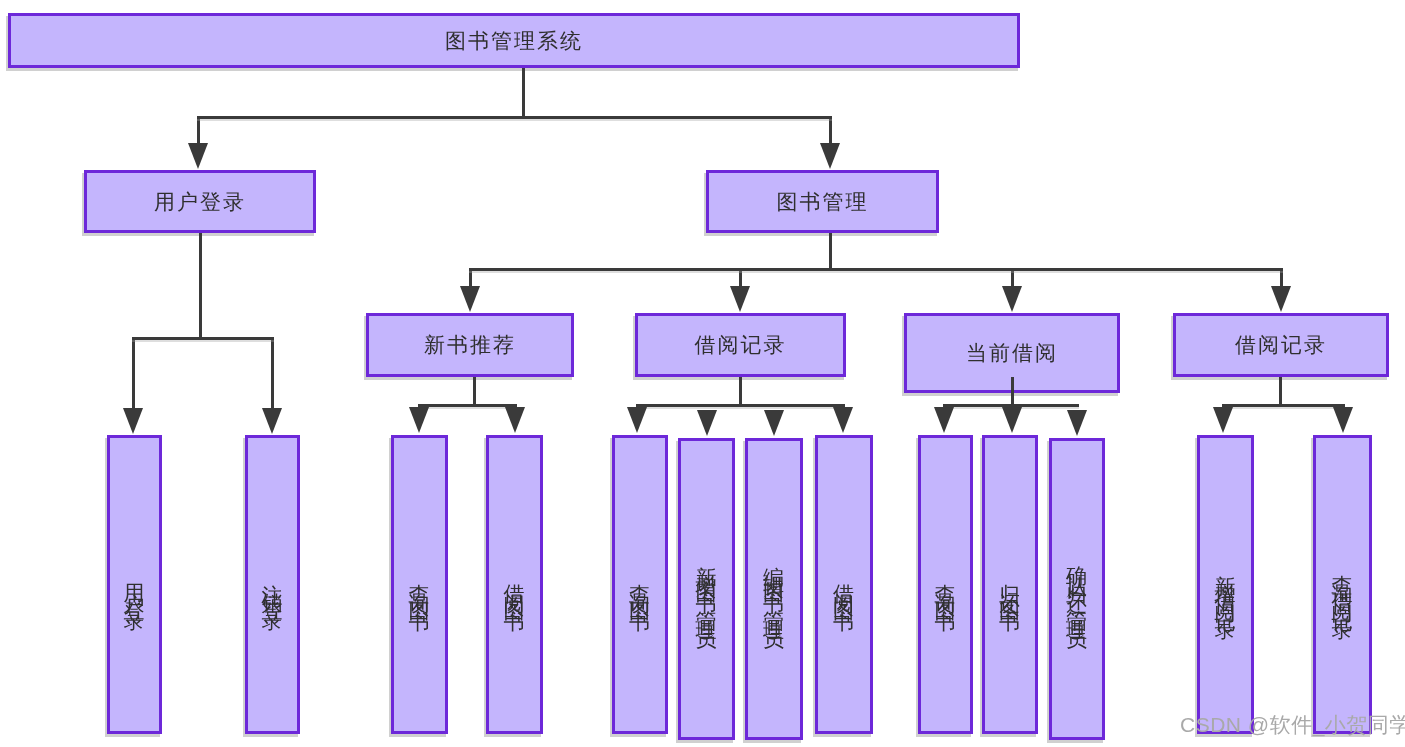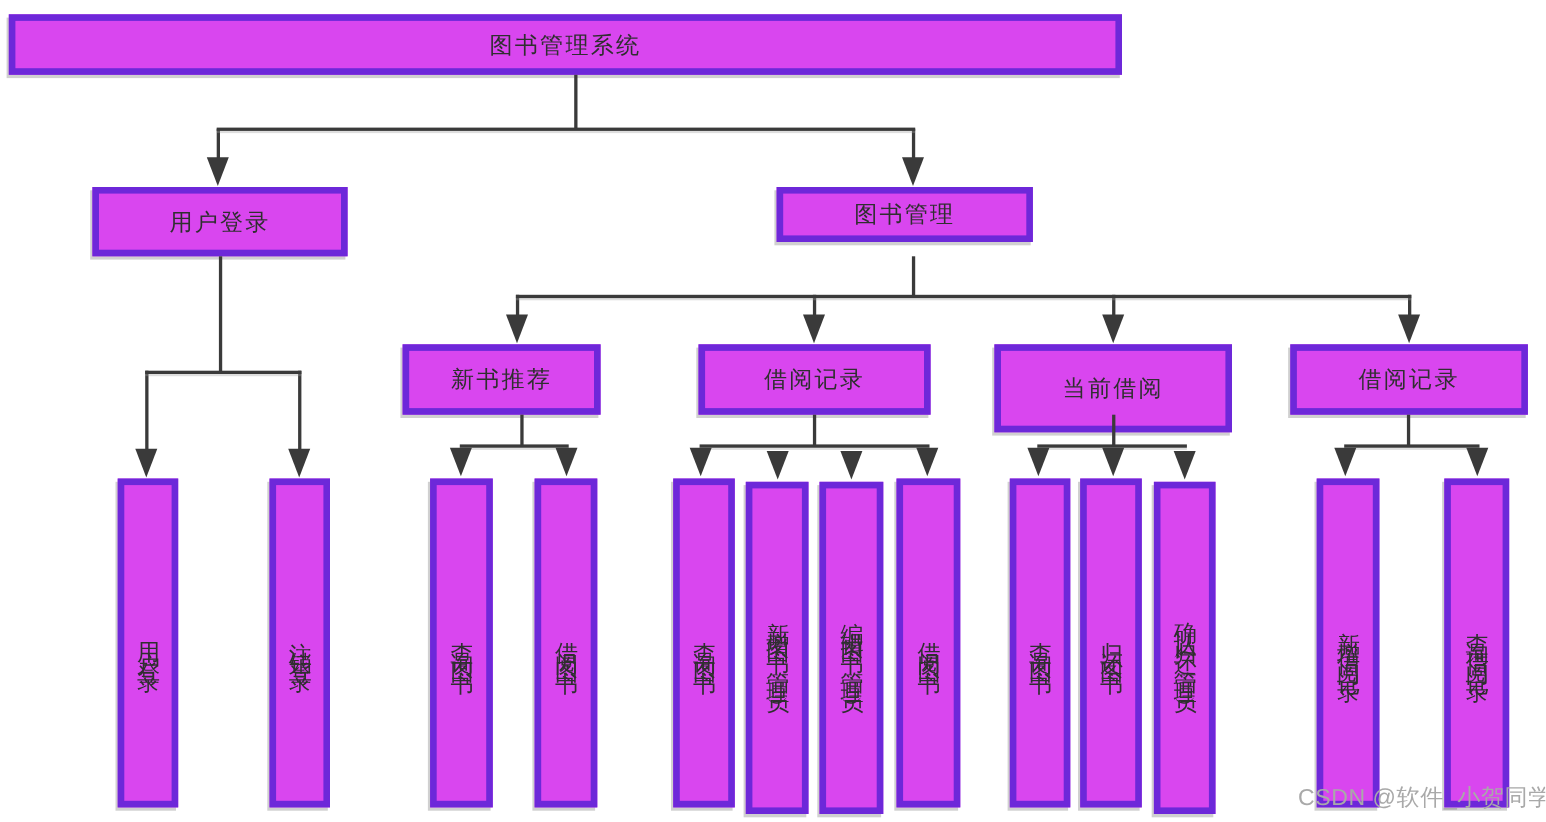--- a/index.html
+++ b/index.html
@@ -2,22 +2,22 @@
 <html><head>
 <meta charset="utf-8">
 <style>
   html,body{margin:0;padding:0;background:#ffffff;}
   .canvas{
     position:relative;width:1405px;height:747px;background:#ffffff;
     font-family:"Liberation Sans",sans-serif;overflow:hidden;color:#2f2f2f;
   }
   
   .hnode,.vnode{
-    position:absolute;box-sizing:border-box;background:#d946ef;
-    border:6px solid #6d28d9;display:flex;align-items:center;justify-content:center;
+    position:absolute;box-sizing:border-box;background:#c4b5fd;
+    border:3px solid #6d28d9;display:flex;align-items:center;justify-content:center;
     box-shadow:-2px 3px 0 rgba(150,150,150,.45);
   }
   .hnode span{font-size:21px;letter-spacing:2px;white-space:nowrap;}
   .vnode span{
     writing-mode:vertical-rl;text-orientation:mixed;
     font-size:21px;letter-spacing:9px;line-height:1;white-space:nowrap;
   }
   
   .lv{position:absolute;width:3px;background:#3a3a3a;}
   .lh{position:absolute;height:3px;background:#3a3a3a;box-shadow:0 2px 0 rgba(160,160,160,.35);}
@@ -33,25 +33,25 @@
 
 <div class="canvas">
 
   <div class="hnode" style="left:8px;top:13px;width:1012px;height:55px">
     <span>图书管理系统</span>
   </div>
 
   <div class="hnode" style="left:84px;top:170px;width:232px;height:63px">
     <span>用户登录</span>
   </div>
-  <div class="hnode" style="left:706px;top:170px;width:233px;height:50px">
+  <div class="hnode" style="left:706px;top:170px;width:233px;height:63px">
     <span>图书管理</span>
   </div>
 
-  <div class="hnode" style="left:366px;top:313px;width:180px;height:64px">
+  <div class="hnode" style="left:366px;top:313px;width:208px;height:64px">
     <span>新书推荐</span>
   </div>
   <div class="hnode" style="left:635px;top:313px;width:211px;height:64px">
     <span>借阅记录</span>
   </div>
   <div class="hnode" style="left:904px;top:313px;width:216px;height:80px">
     <span>当前借阅</span>
   </div>
   <div class="hnode" style="left:1173px;top:313px;width:216px;height:64px">
     <span>借阅记录</span>

